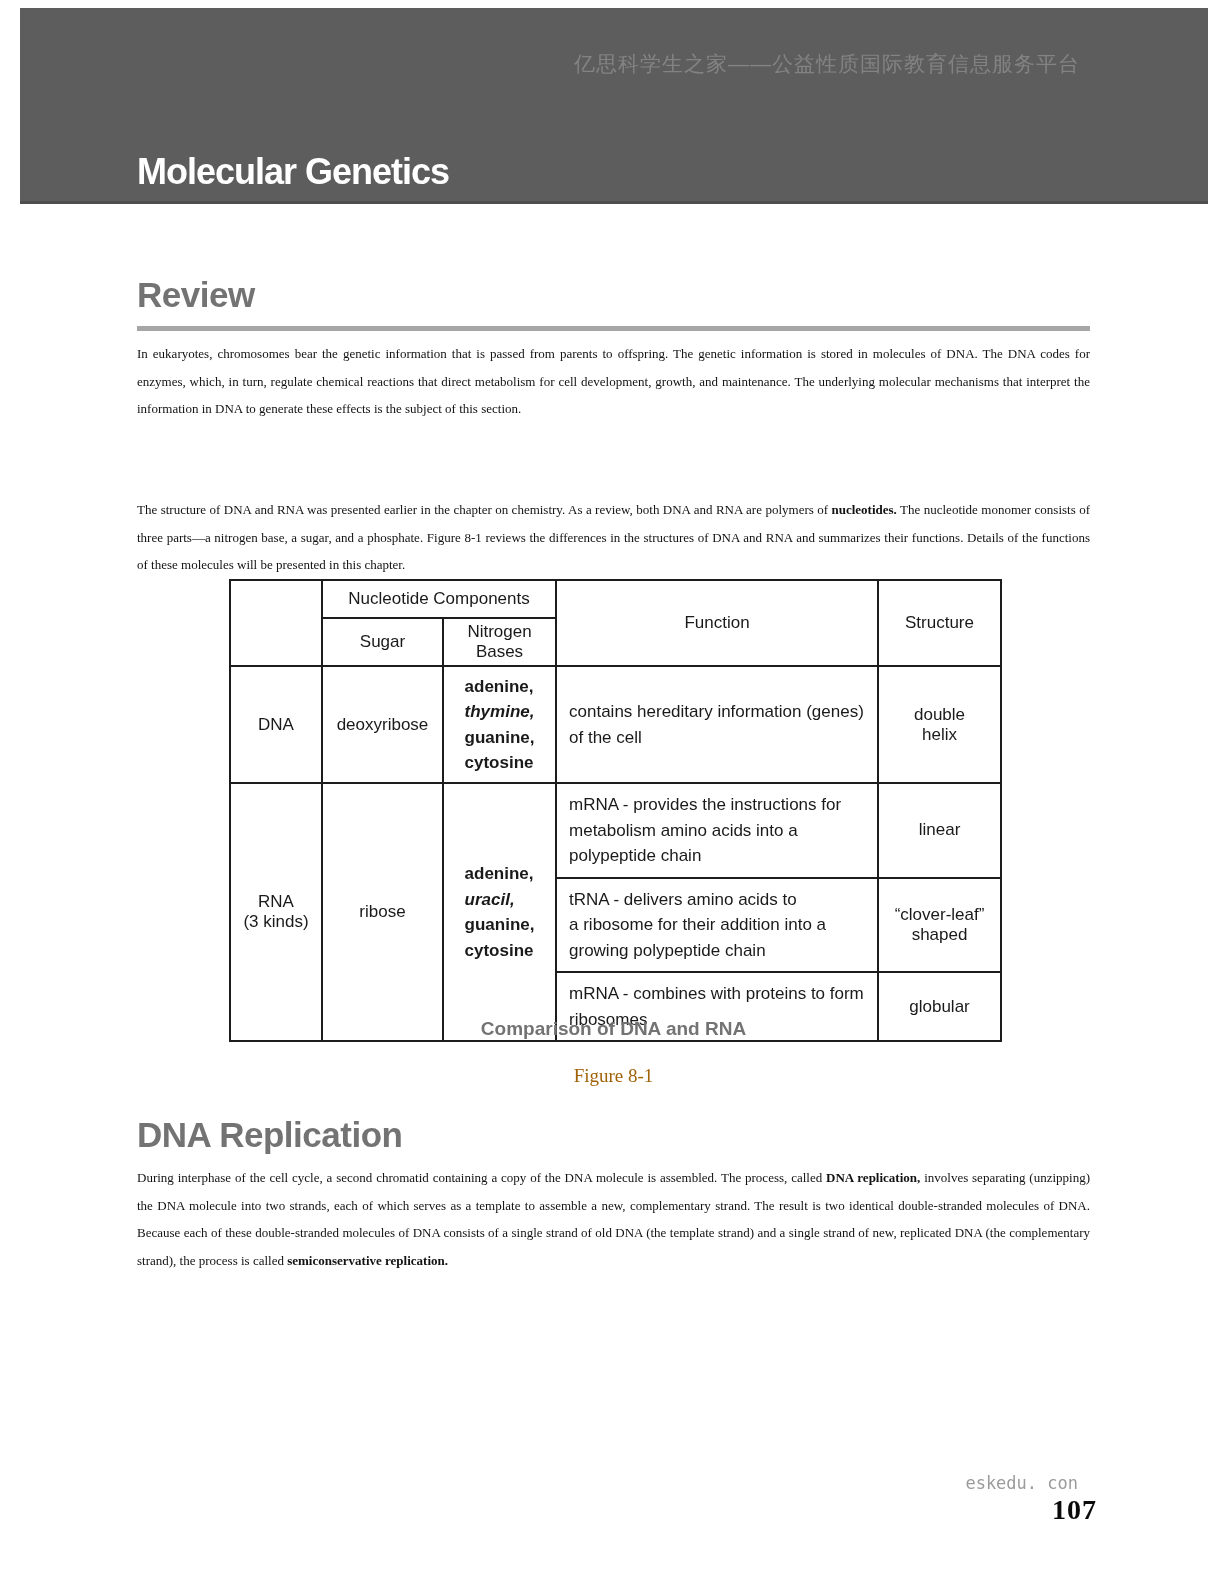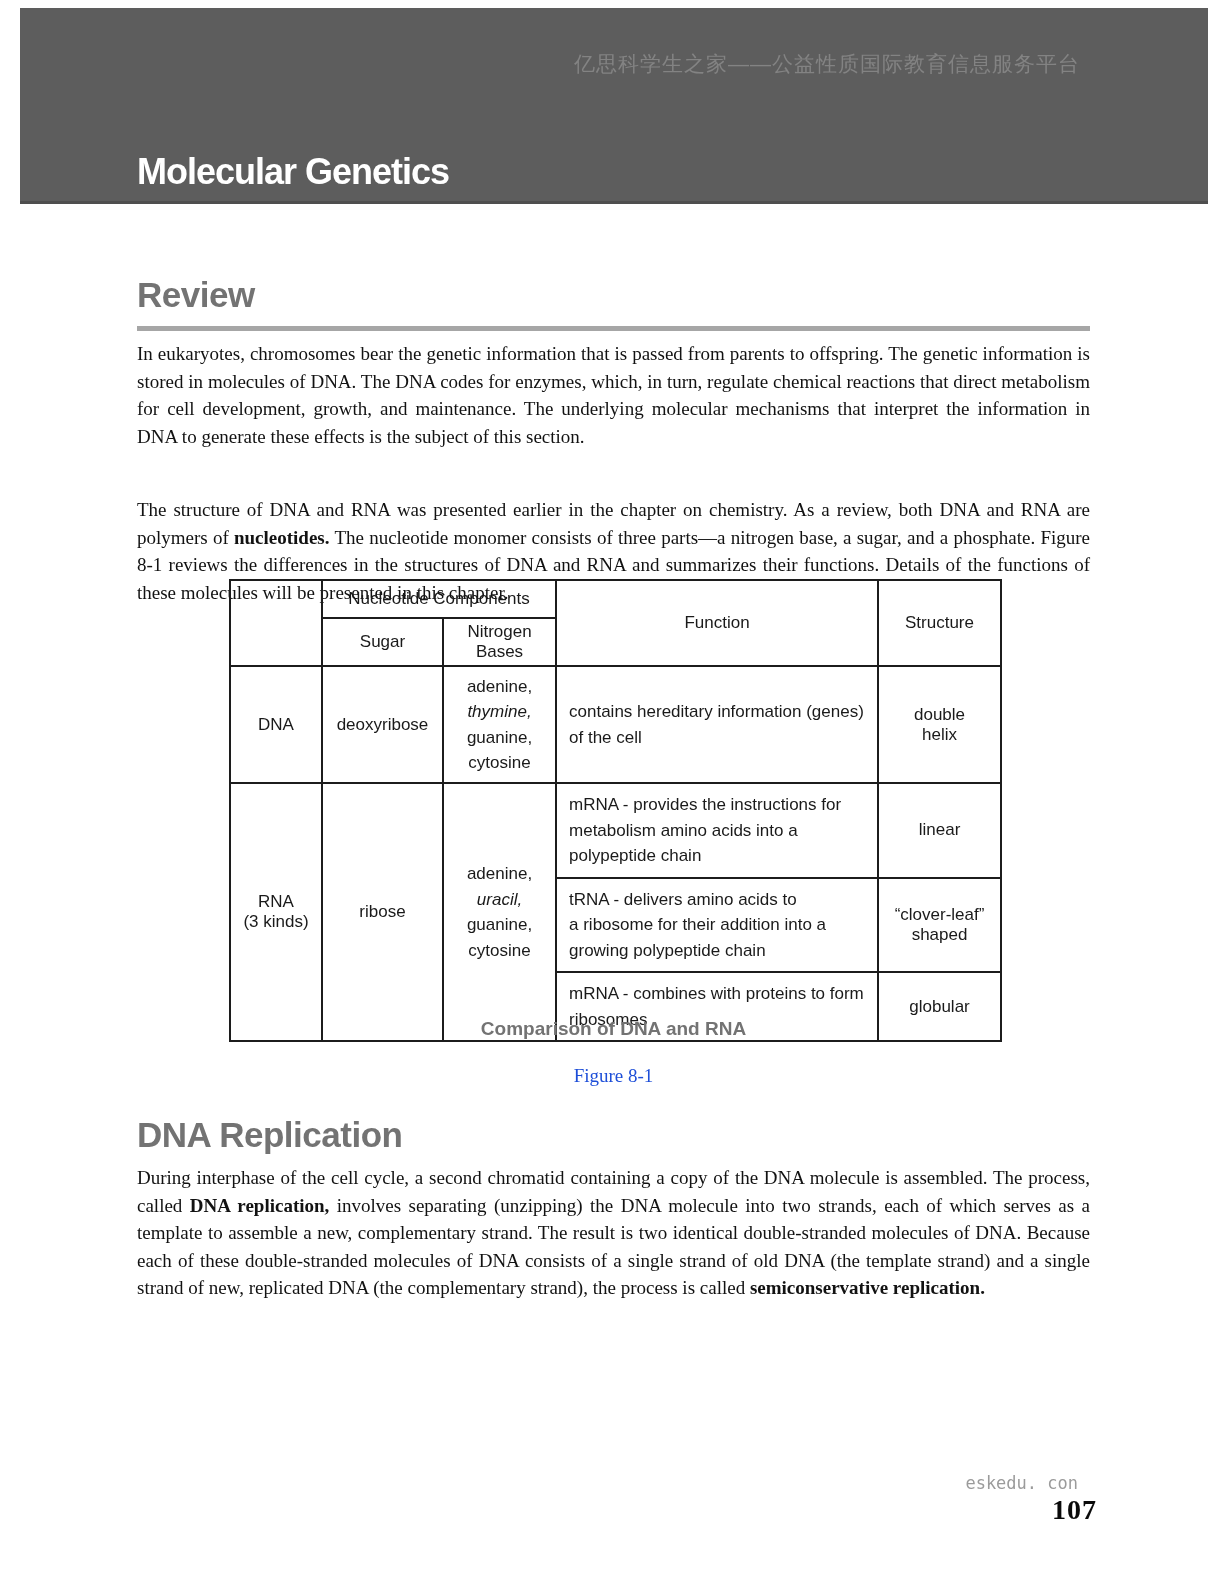--- a/index.html
+++ b/index.html
@@ -37,51 +37,51 @@
   #h-review { left:137px; top:276px; }
   .heading-rule {
     position:absolute; left:137px; top:326px; width:953px; height:5px;
     background:var(--heading_rule, #a6a6a6);
   }
   #h-replication { left:137px; top:1116px; }
 
   
   .body-par {
     position:absolute; left:137px; width:953px; margin:0;
-    font-size:19px; line-height:27.6px; text-align:justify; color:#121212;
+    font-size:13px; line-height:27.6px; text-align:justify; color:#121212;
   }
   #par-review-1 { top:340px; }
   #par-review-2 { top:452px;margin-top:44px; }
   #par-replication-1 { top:1164px; }
   .body-par b { font-weight:bold; }
 
   
   .tbl-wrap { position:absolute; left:229px; top:579px; }
   table.cmp {
     border-collapse:collapse; table-layout:fixed; width:771px;
     font-family:"Liberation Sans", sans-serif; font-size:17px; color:#1a1a1a;
   }
   table.cmp td { border:2px solid #1c1c1c; vertical-align:middle; }
   table.cmp .c { text-align:center; }
   table.cmp .prel { white-space:pre-line; }
   table.cmp td.fn { text-align:left; padding:8px 10px 8px 12px; line-height:1.5; white-space:pre-line; }
   table.cmp td.bases { text-align:center; }
-  .bases-inner { display:inline-block; text-align:center; line-height:1.5; }
+  .bases-inner { display:inline-block; text-align:left; line-height:1.5;font-weight:bold; }
   .bases-inner .it { font-style:italic; }
   tr.hr1 { height:38px; } tr.hr2 { height:48px; }
   tr.r-dna { height:117px; } tr.r-m { height:82px; } tr.r-t { height:78px; } tr.r-r { height:52px; }
 
   
   .tbl-caption {
     position:absolute; left:137px; top:1018px; width:953px; text-align:center;
     font-family:"Liberation Sans", sans-serif; font-weight:bold; font-size:19px; color:#737373;
   }
   .figure-label {
     position:absolute; left:137px; top:1065px; width:953px; text-align:center;
-    font-size:19px; color:#1d4ed8;
+    font-size:19px; color:#a16207;
   }
 
   
   .footer-site {
     position:absolute; left:137px; top:1473px; width:941px; text-align:right;
     font-family:"DejaVu Sans Mono", monospace; font-size:17px;
     color:var(--footer_site, #9b9b9b);
   }
   .page-number {
     position:absolute; left:137px; top:1494px; width:960px; text-align:right;

